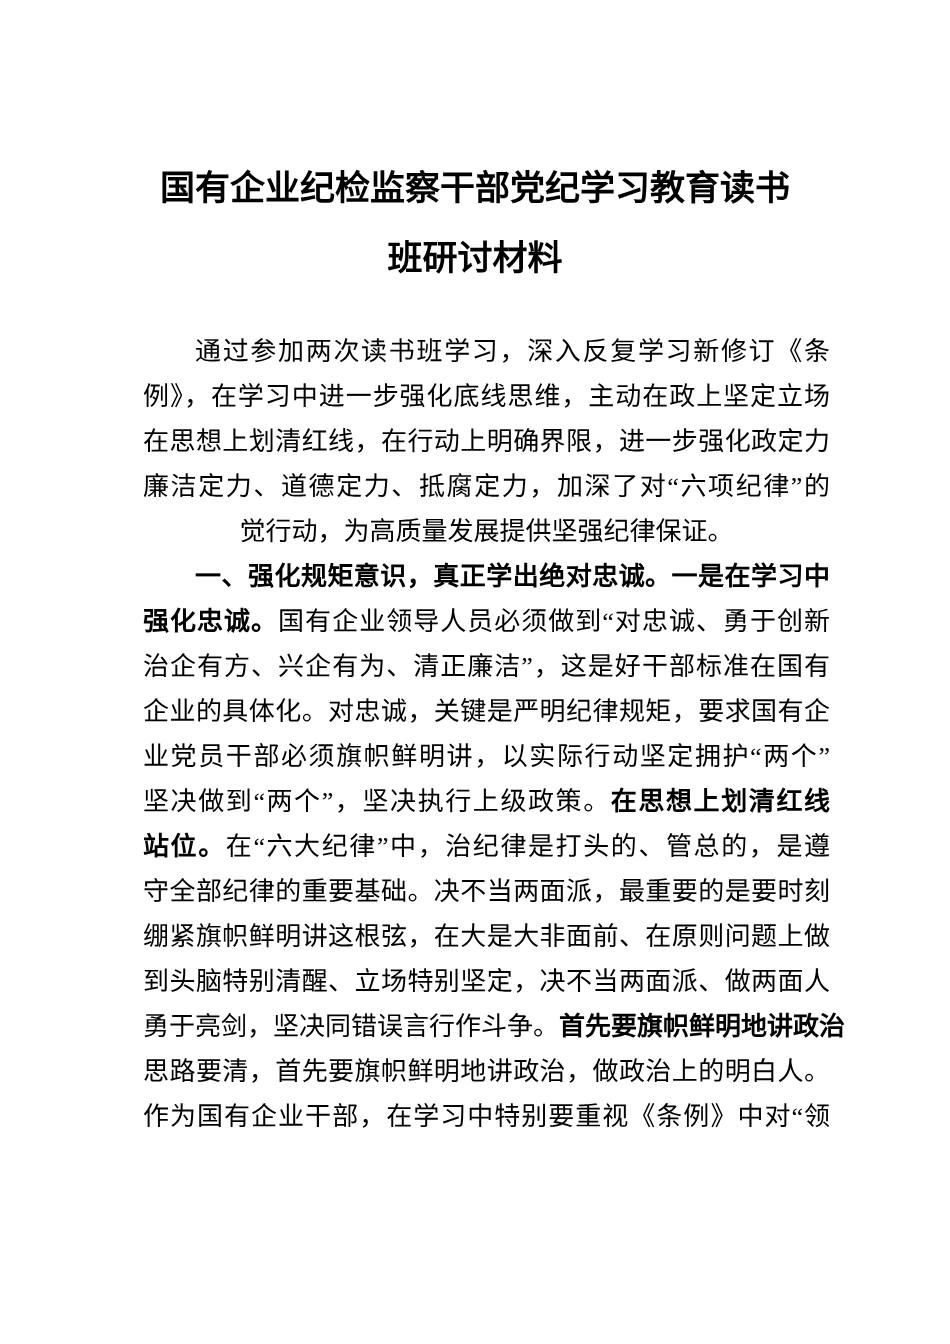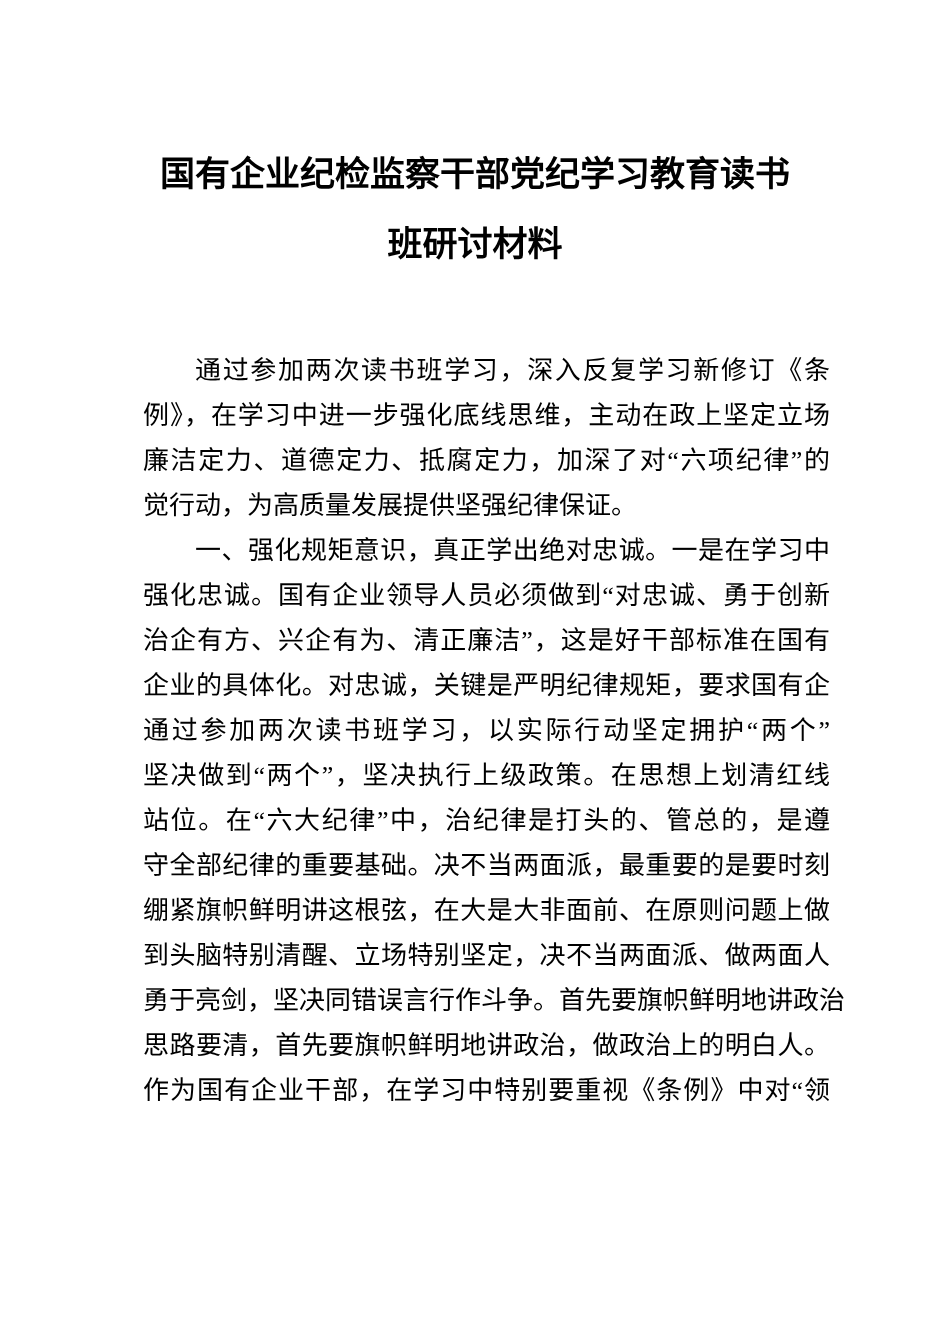--- a/index.html
+++ b/index.html
@@ -12,83 +12,85 @@
     width: 950px;
     height: 1344px;
     background: #ffffff;
     color: #000000;
     font-family: "Liberation Serif", serif;
     overflow: hidden;
   }
   .title-block {
     position: absolute;
     left: 0;
-    top: 140px;
+    top: 154px;
     width: 950px;
     text-align: center;
   }
   .title-line {
     height: 70px;
     line-height: 70px;
     font-size: 35px;
     font-weight: bold;
     font-family: "Liberation Serif", serif;
     letter-spacing: 0;
     white-space: nowrap;
   }
   .body-block {
     position: absolute;
     left: 143px;
-    top: 348px;
+    top: 329px;
     width: 687px;
   }
   .para {
     margin: 0;
     padding: 0;
   }
   .line {
     height: 45px;
     line-height: 45px;
     font-size: 26px;
     letter-spacing: 0;
     white-space: nowrap;
+    text-align: center;
   }
   .line.full {
     text-align: justify;
     text-align-last: justify;
   }
   .line.indent {
     text-indent: 52px;
   }
   .seg.b {
-    font-weight: normal;
+    font-weight: bold;
     font-family: "Liberation Sans", sans-serif;
   }
 </style>
 </head>
 <body>
 
 <div class="page">
   <div class="title-block">
       <div class="title-line">国有企业纪检监察干部党纪学习教育读书</div>
       <div class="title-line">班研讨材料</div>
     </div>
   <div class="body-block">
       <div class="para">
         <div class="line full indent"><span class="seg">通过参加两次读书班学习，深入反复学习新修订《条</span></div>
         <div class="line full"><span class="seg">例》，在学习中进一步强化底线思维，主动在政上坚定立场</span></div>
+        <div class="line full"><span class="seg">在思想上划清红线，在行动上明确界限，进一步强化政定力</span></div>
         <div class="line full"><span class="seg">廉洁定力、道德定力、抵腐定力，加深了对“六项纪律”的</span></div>
         <div class="line"><span class="seg">觉行动，为高质量发展提供坚强纪律保证。</span></div>
       </div>
       <div class="para">
         <div class="line full indent"><span class="seg b">一、强化规矩意识，真正学出绝对忠诚。一是在学习中</span></div>
         <div class="line full"><span class="seg b">强化忠诚。</span><span class="seg">国有企业领导人员必须做到“对忠诚、勇于创新</span></div>
         <div class="line full"><span class="seg">治企有方、兴企有为、清正廉洁”，这是好干部标准在国有</span></div>
         <div class="line full"><span class="seg">企业的具体化。对忠诚，关键是严明纪律规矩，要求国有企</span></div>
-        <div class="line full"><span class="seg">通过参加两次读书班学习，以实际行动坚定拥护“两个”</span></div>
+        <div class="line full"><span class="seg">业党员干部必须旗帜鲜明讲，以实际行动坚定拥护“两个”</span></div>
         <div class="line full"><span class="seg">坚决做到“两个”，坚决执行上级政策。</span><span class="seg b">在思想上划清红线</span></div>
         <div class="line full"><span class="seg b">站位。</span><span class="seg">在“六大纪律”中，治纪律是打头的、管总的，是遵</span></div>
         <div class="line full"><span class="seg">守全部纪律的重要基础。决不当两面派，最重要的是要时刻</span></div>
         <div class="line full"><span class="seg">绷紧旗帜鲜明讲这根弦，在大是大非面前、在原则问题上做</span></div>
         <div class="line full"><span class="seg">到头脑特别清醒、立场特别坚定，决不当两面派、做两面人</span></div>
         <div class="line full"><span class="seg">勇于亮剑，坚决同错误言行作斗争。</span><span class="seg b">首先要旗帜鲜明地讲政治</span></div>
         <div class="line full"><span class="seg">思路要清，首先要旗帜鲜明地讲政治，做政治上的明白人。</span></div>
         <div class="line full"><span class="seg">作为国有企业干部，在学习中特别要重视《条例》中对“领</span></div>
       </div>
     </div>

